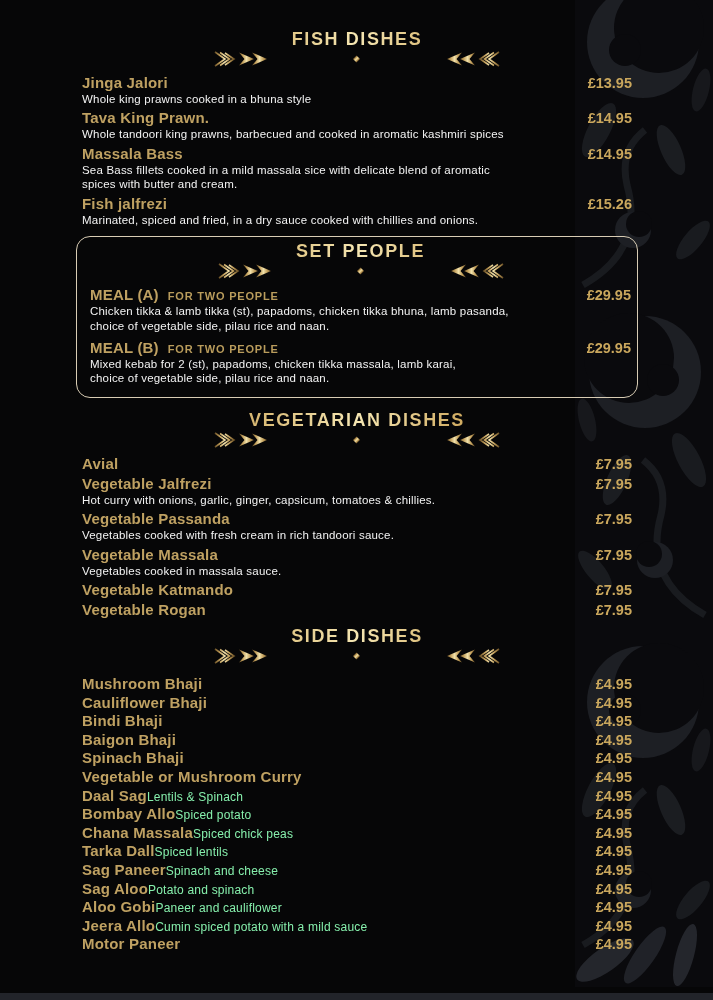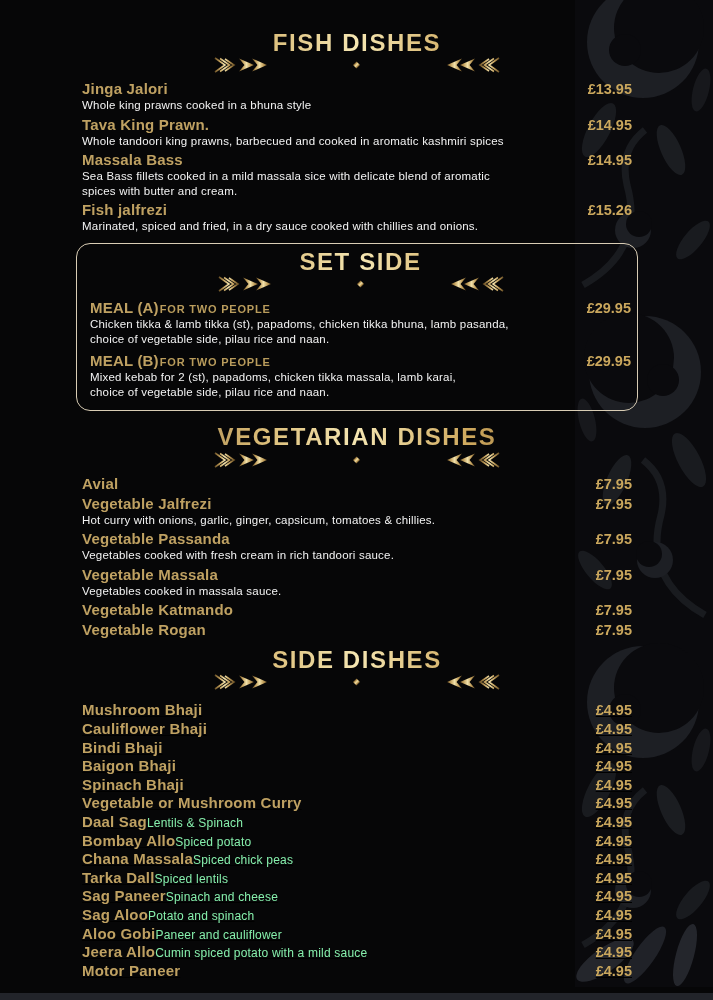--- a/index.html
+++ b/index.html
@@ -10,40 +10,40 @@
     -webkit-font-smoothing:antialiased;
   }
   .page{position:relative;width:713px;height:1000px;overflow:hidden;background:#060607;}
   .pattern-band{position:absolute;top:0;right:0;width:138px;height:987px;}
   .bottom-strip{position:absolute;left:0;bottom:0;width:713px;height:7px;background:#22242a;}
   .menu{position:relative;padding:30px 81px 0 82px;}
 
   .sec-head{margin-bottom:4px;}
   .sec-title{
     margin:0;text-align:center;
-    font-size:24px;font-weight:bold;letter-spacing:1.6px;line-height:1.1;
+    font-size:18px;font-weight:bold;letter-spacing:1.6px;line-height:1.1;
     color:#dcbe7c;
   }
   @supports (-webkit-background-clip:text){
     .sec-title{
       background:linear-gradient(90deg,#8a6a38 8%,#d9ba75 32%,#f5e6b2 50%,#cfa95e 70%,#7c5f33 92%);
       -webkit-background-clip:text;background-clip:text;color:transparent;
     }
   }
   .orn{display:block;width:290px;height:22px;margin:-2px auto 0;}
 
   .item{margin-bottom:3px;}
   .item-line{display:flex;align-items:baseline;}
   .item-name{
     font-size:15px;font-weight:bold;line-height:17px;
     color:#bfa162;letter-spacing:.2px;white-space:nowrap;
   }
   .item-suffix{
     font-size:11px;font-weight:bold;color:#b99c5c;letter-spacing:.8px;
-    margin-left:1px;white-space:nowrap;
+    margin-left:9px;white-space:nowrap;
   }
   .item-inline{
     font-size:12px;color:#86efac;margin-left:0;white-space:nowrap;letter-spacing:.2px;
   }
   .item-price{
     margin-left:auto;font-size:14.5px;font-weight:bold;color:#caa75d;white-space:nowrap;
   }
   .item-desc{
     font-size:11.5px;line-height:1.26;color:#f3f3f3;letter-spacing:.2px;
     max-width:492px;white-space:pre-line;margin-top:1px;
@@ -53,21 +53,21 @@
   .menu-section.boxed{
     border:1.5px solid #d8ccb4;border-radius:14px;
     margin:3px -6px 13px -6px;
     padding:5px 6px 11px 13px;
   }
   .menu-section.boxed .item{margin-bottom:6px;}
   .menu-section.boxed .item:last-child{margin-bottom:0;}
 
   .items.compact{margin-top:8px;}
   .items.compact .item{margin-bottom:0;}
-  .items.compact .item-line{line-height:18.6px;height:18.6px;align-items:baseline;text-decoration:underline;}
+  .items.compact .item-line{line-height:18.6px;height:18.6px;align-items:baseline;}
 </style>
 </head>
 <body>
 
 <div class="page">
 
   <svg class="pattern-band" viewBox="0 0 138 987" aria-hidden="true">
     <defs>
       <g id="motif">
         <circle cx="68" cy="62" r="56" fill="#1d1f24"></circle>
@@ -149,21 +149,21 @@
             <div class="item-line">
               <span class="item-name">Fish jalfrezi</span>
               <span class="item-price">£15.26</span>
             </div>
             <div class="item-desc">Marinated, spiced and fried, in a dry sauce cooked with chillies and onions.</div>
           </div>
         </div>
       </section>
       <section class="menu-section boxed">
         <div class="sec-head">
-          <h2 class="sec-title">SET SIDE</h2>
+          <h2 class="sec-title">SET PEOPLE</h2>
           <svg class="orn" viewBox="0 0 290 22" aria-hidden="true">
             <defs>
               <linearGradient id="goldg1" x1="0" y1="0" x2="1" y2="0">
                 <stop offset="0" stop-color="#6e5327"></stop>
                 <stop offset="0.25" stop-color="#c3a05c"></stop>
                 <stop offset="0.5" stop-color="#f1e0a9"></stop>
                 <stop offset="0.75" stop-color="#c3a05c"></stop>
                 <stop offset="1" stop-color="#6e5327"></stop>
               </linearGradient>
             </defs>

